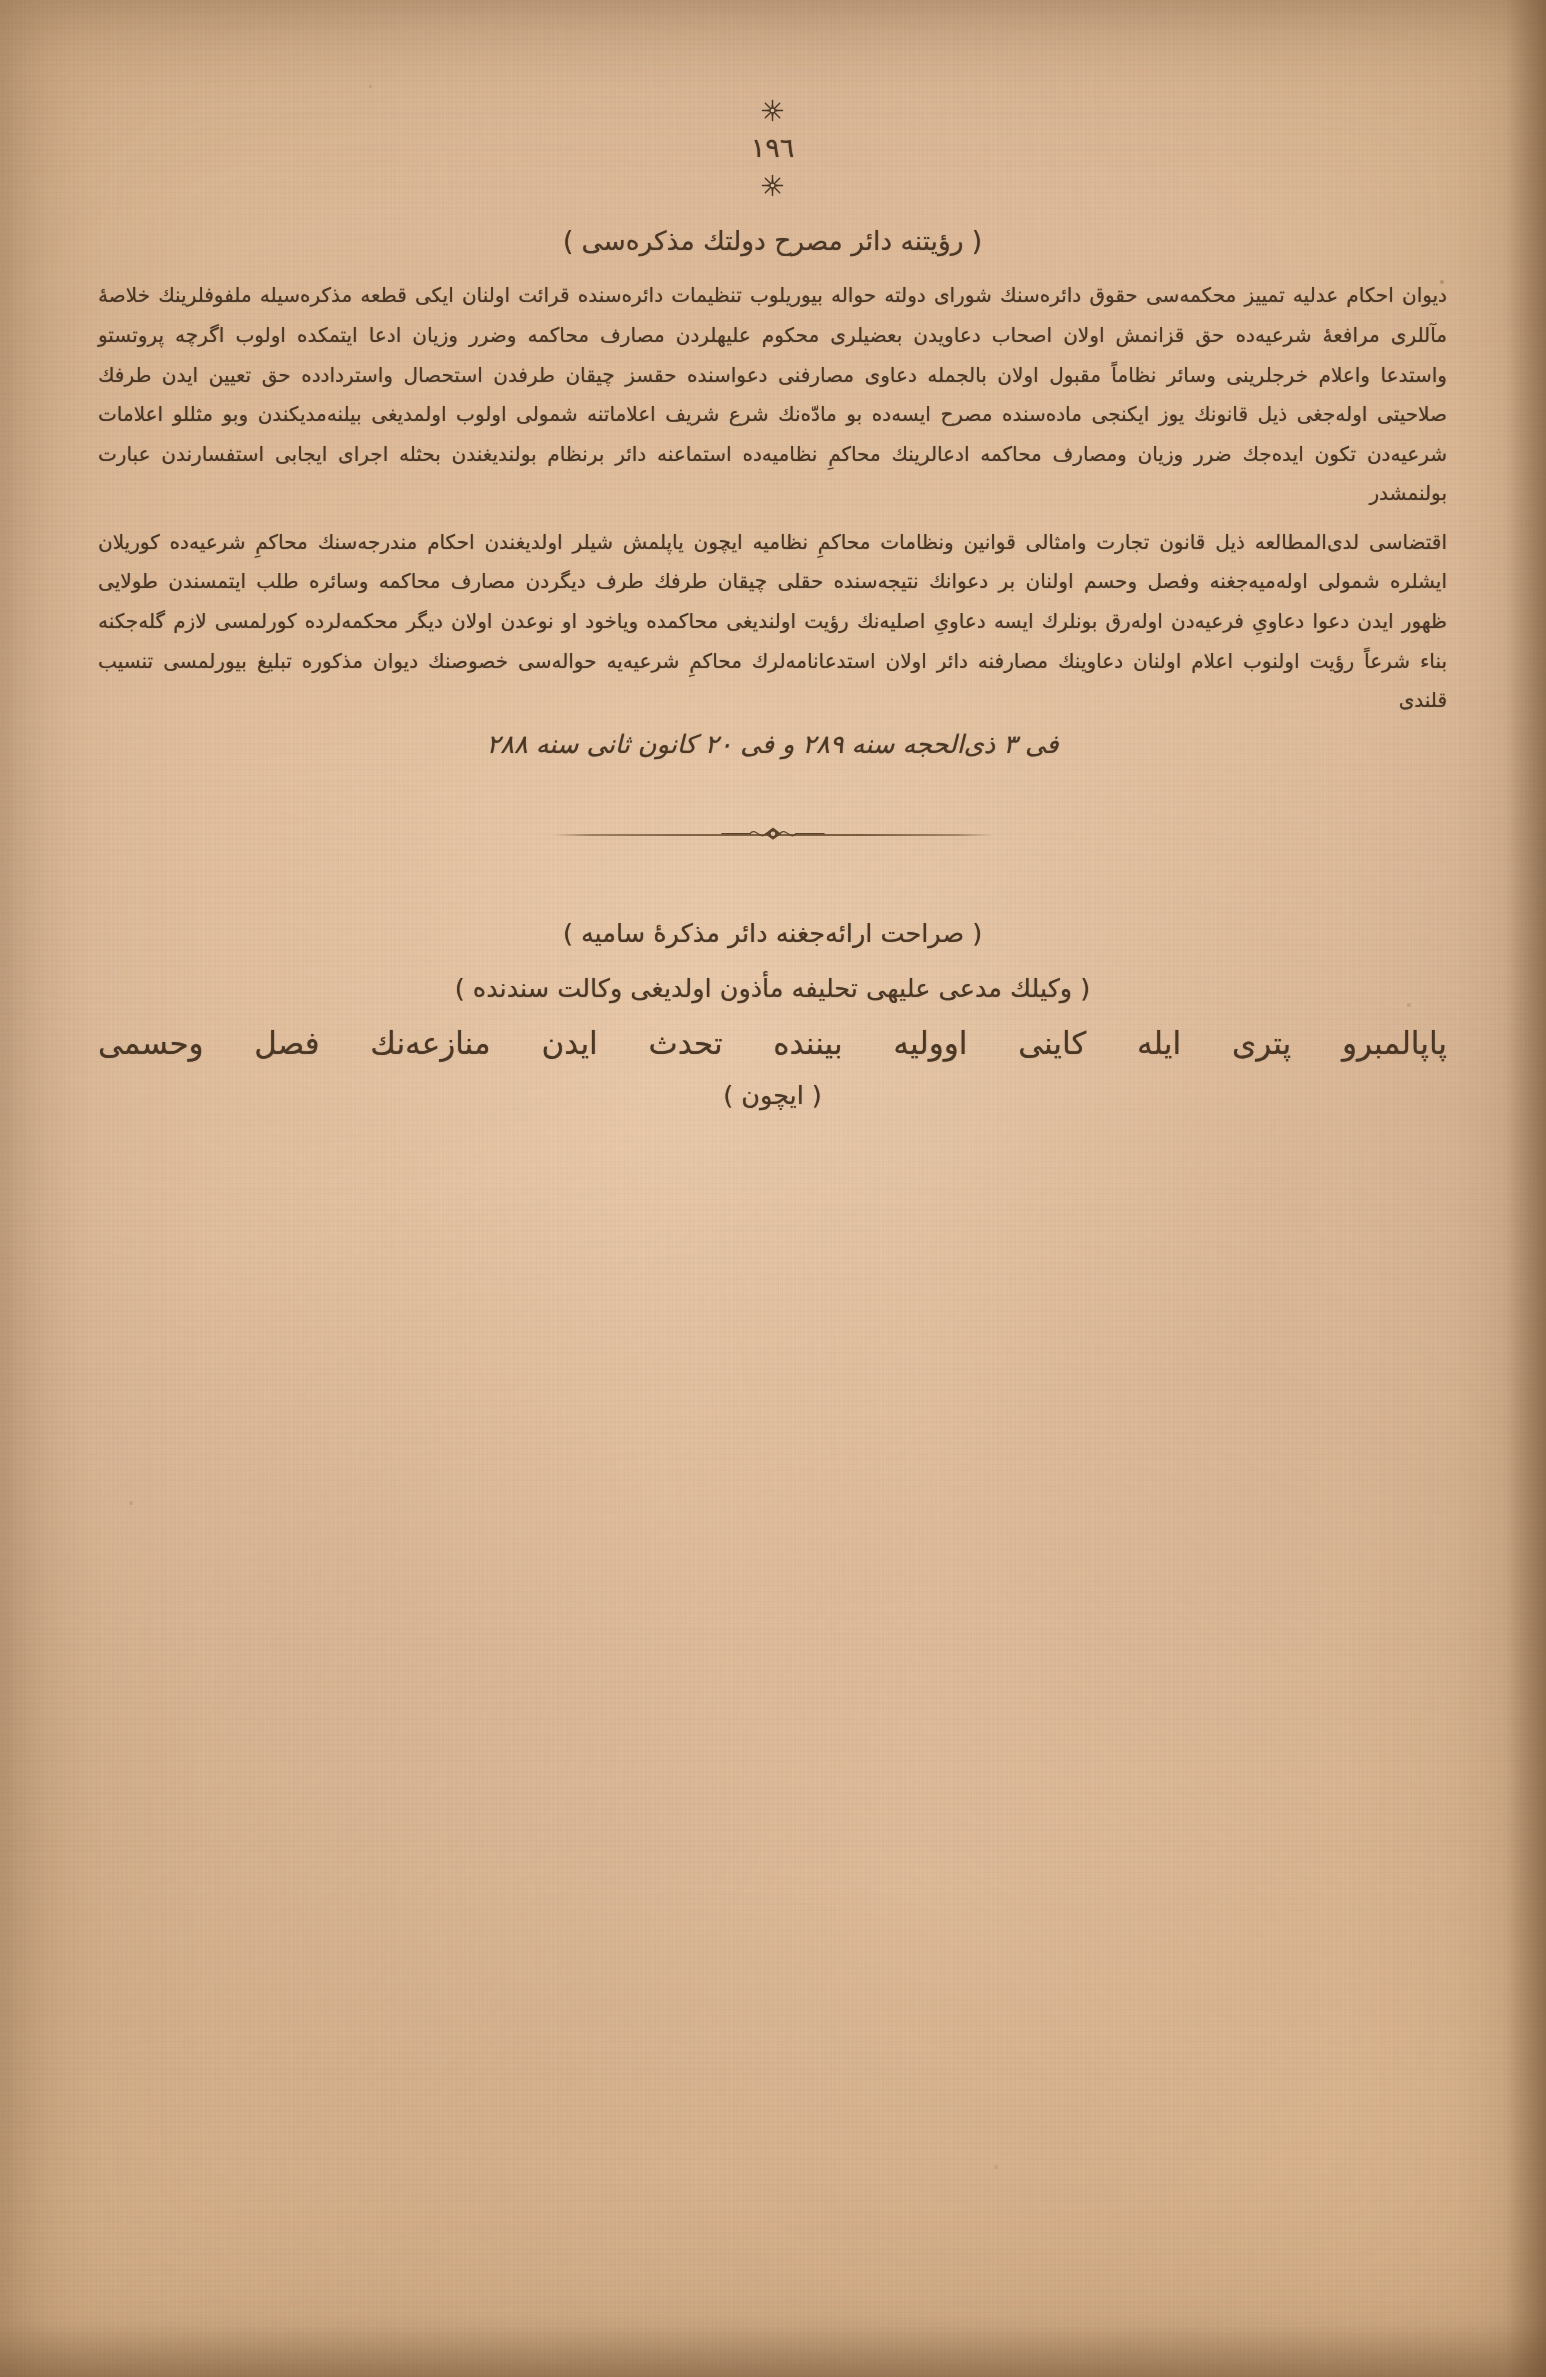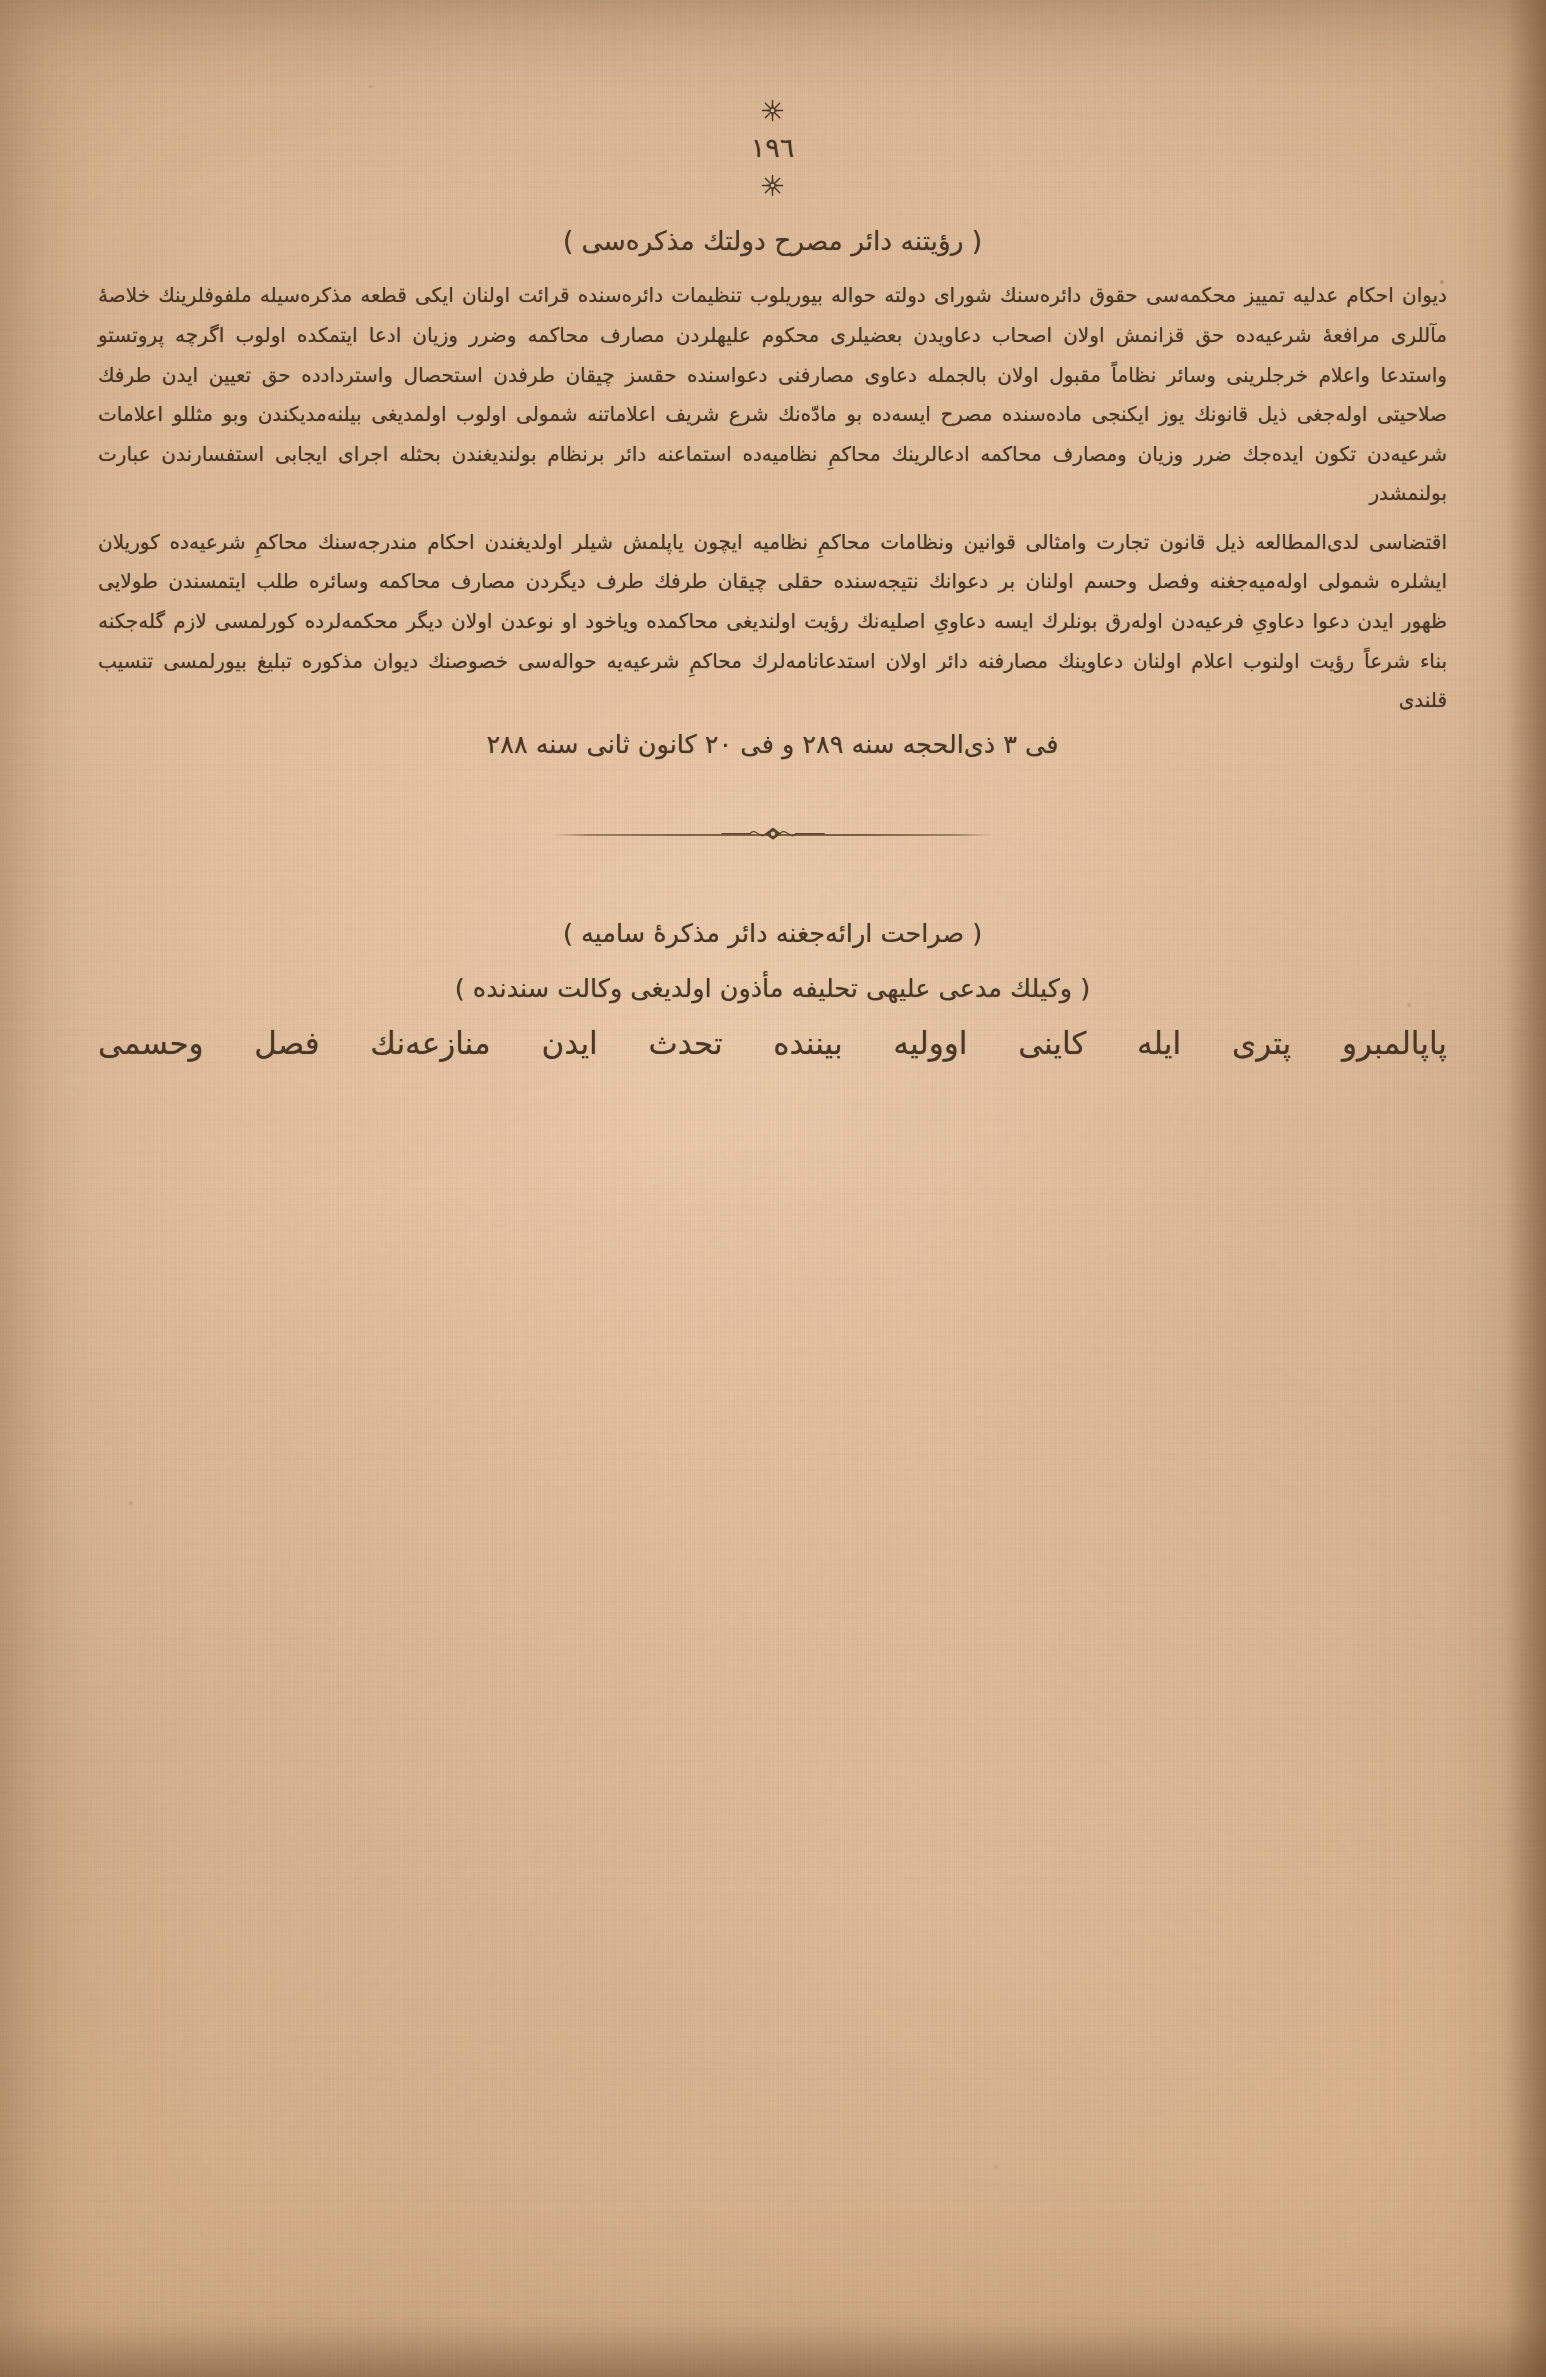--- a/index.html
+++ b/index.html
@@ -99,20 +99,21 @@
     text-justify:inter-word;
     word-spacing:1.8px;
     margin:0 0 5.3px 0;
   }
   .para.p2{margin-top:8.8px;}
 
   .dateline{
     font-size:25.5px;
     text-align:center;
     margin:8.8px 0 0 0;
+    font-style:italic;
   }
 
   
   .divider{
     margin:65px auto 69px auto;
     width:440px;height:19.4px;position:relative;
   }
   .divider .rule{
     position:absolute;top:9.7px;left:0;right:0;height:1.4px;
     background:linear-gradient(to right,
@@ -207,20 +208,21 @@
         </svg>
       </div>
     </div>
 
     <div class="sec2">
       <div class="ink heading h2">( صراحت ارائه‌جغنه دائر مذكرهٔ سامیه )</div>
       <div class="ink heading">( وكیلك مدعی علیهی تحلیفه مأذون اولدیغی وكالت سندنده )</div>
 
       <div class="ink para">پاپالمبرو پتری ایله كاینی اوولیه بیننده تحدث ایدن منازعه‌نك فصل وحسمی</div>
 
+      <div class="ink tail">( ایچون )</div>
     </div>
 
   </div>
 
   <div class="vignette"></div>
   <div class="edge-right"></div>
   <div class="edge-bottom"></div>
 </div>
 
 

